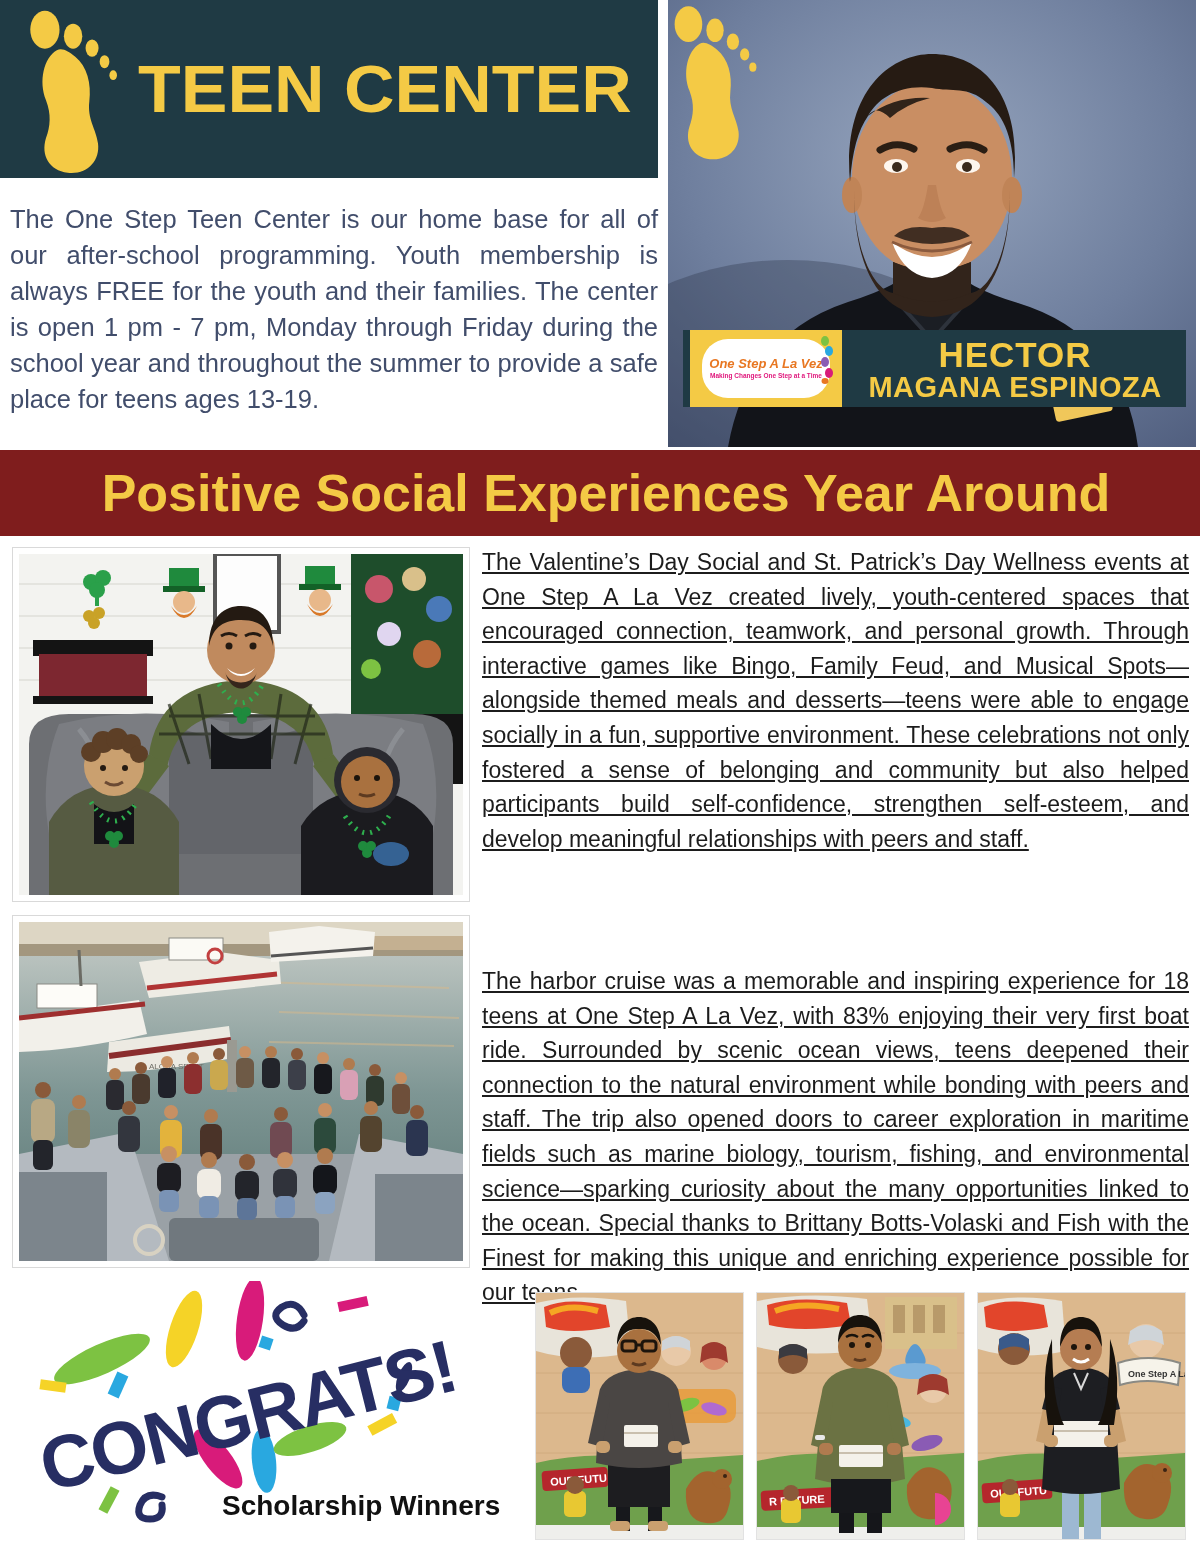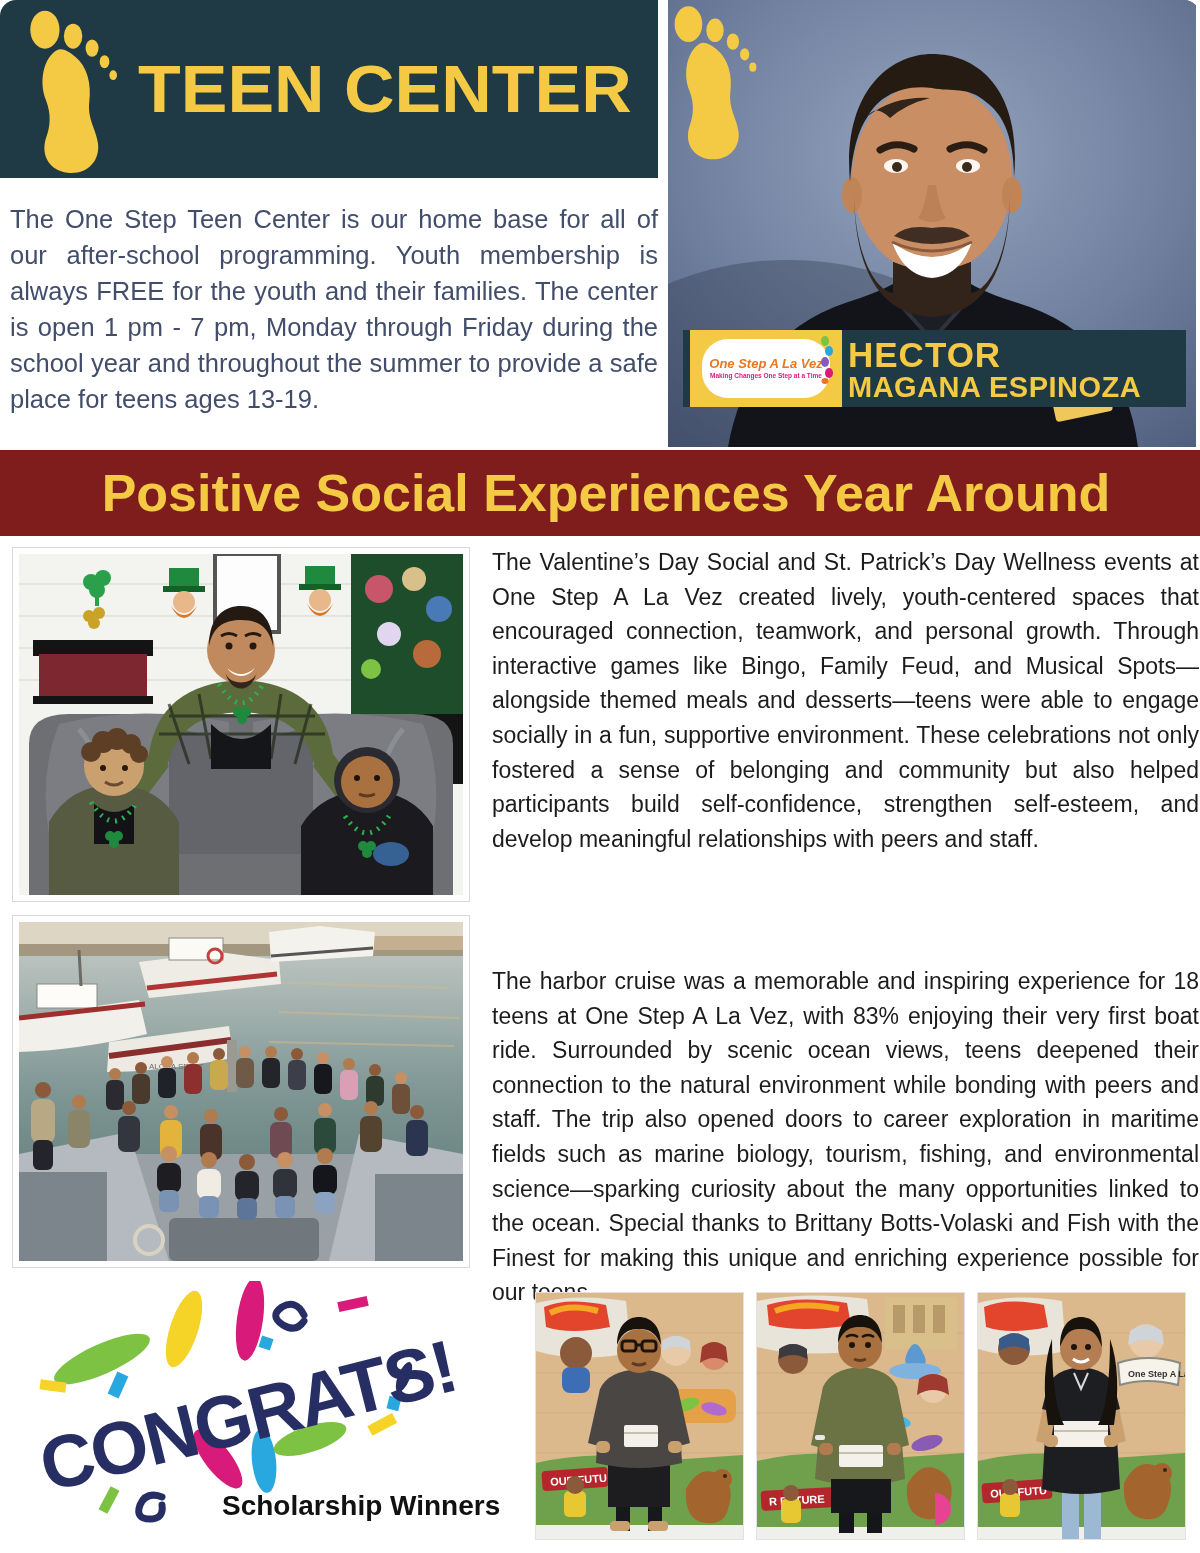--- a/index.html
+++ b/index.html
@@ -1,18 +1,18 @@
 <!DOCTYPE html>
 <html><head>
 <meta charset="utf-8">
 <style>
   html,body{margin:0;padding:0;background:#ffffff;}
   .page{
     position:relative;width:1200px;height:1553px;background:#ffffff;
-    font-family:"Liberation Sans",sans-serif;overflow:hidden;border-radius:16px;
+    font-family:"Liberation Sans",sans-serif;overflow:hidden;
   }
   
   .header-block{
     position:absolute;left:0;top:0;width:658px;height:178px;
     background:#1f3a44;display:flex;align-items:center;
   }
   .header-foot{margin:6px 0 0 18px;flex:0 0 auto;}
   .header-title{
     color:#f4ca45;font-weight:800;font-size:66px;letter-spacing:0px;
     margin-left:12px;white-space:nowrap;transform:scaleX(1.06);transform-origin:left center;
@@ -31,21 +31,21 @@
   }
   .logo-pill{
     position:absolute;left:12px;top:9px;width:128px;height:59px;background:#ffffff;
     border-radius:26px;display:flex;flex-direction:column;align-items:center;justify-content:center;
     overflow:hidden;
   }
   .logo-org{color:#e87722;font-weight:700;font-size:13px;font-style:italic;line-height:14px;white-space:nowrap;}
   .logo-tag{color:#e0197d;font-weight:700;font-size:6.5px;line-height:9px;white-space:nowrap;}
   .logo-steps{position:absolute;right:8px;top:6px;width:14px;height:48px;}
   .name-stack{
-    position:absolute;left:165px;right:4px;top:6px;color:#f4ca45;
+    position:absolute;left:165px;right:4px;top:6px;text-align:center;color:#f4ca45;
   }
   .name-first{font-size:35px;font-weight:800;line-height:38px;letter-spacing:1px;}
   .name-last{font-size:29px;font-weight:700;line-height:27px;letter-spacing:0.5px;}
   
   .intro-text{
     position:absolute;left:10px;top:190px;width:648px;
     color:#414d6b;font-size:25.5px;line-height:36px;text-align:justify;margin-top:11px;
   }
   
   .title-band{
@@ -56,22 +56,22 @@
     color:#f4ca45;font-size:52px;font-weight:800;letter-spacing:0px;white-space:nowrap;
   }
   
   .photo-frame{
     position:absolute;background:#ffffff;border:1px solid #d9d9d9;padding:6px;box-sizing:border-box;
   }
   .photo-frame svg{display:block;}
   .frame-stpat{left:12px;top:547px;width:458px;height:355px;}
   .frame-harbor{left:12px;top:915px;width:458px;height:353px;}
   .article-text{
-    position:absolute;left:492px;width:707px;color:#1c1c1c;
-    font-size:23px;line-height:34.6px;text-align:justify;
+    position:absolute;left:482px;width:707px;color:#1c1c1c;
+    font-size:23px;line-height:34.6px;text-align:justify;text-decoration:underline;
   }
   .article-1{top:545px;}
   .article-2{top:916px;margin-top:48px;}
   
   .congrats-art{position:absolute;left:22px;top:1281px;width:486px;height:250px;}
   .scholarship-label{
     position:absolute;left:222px;top:1490px;color:#111111;
     font-size:28px;font-weight:700;white-space:nowrap;
   }
   .winners-row{

